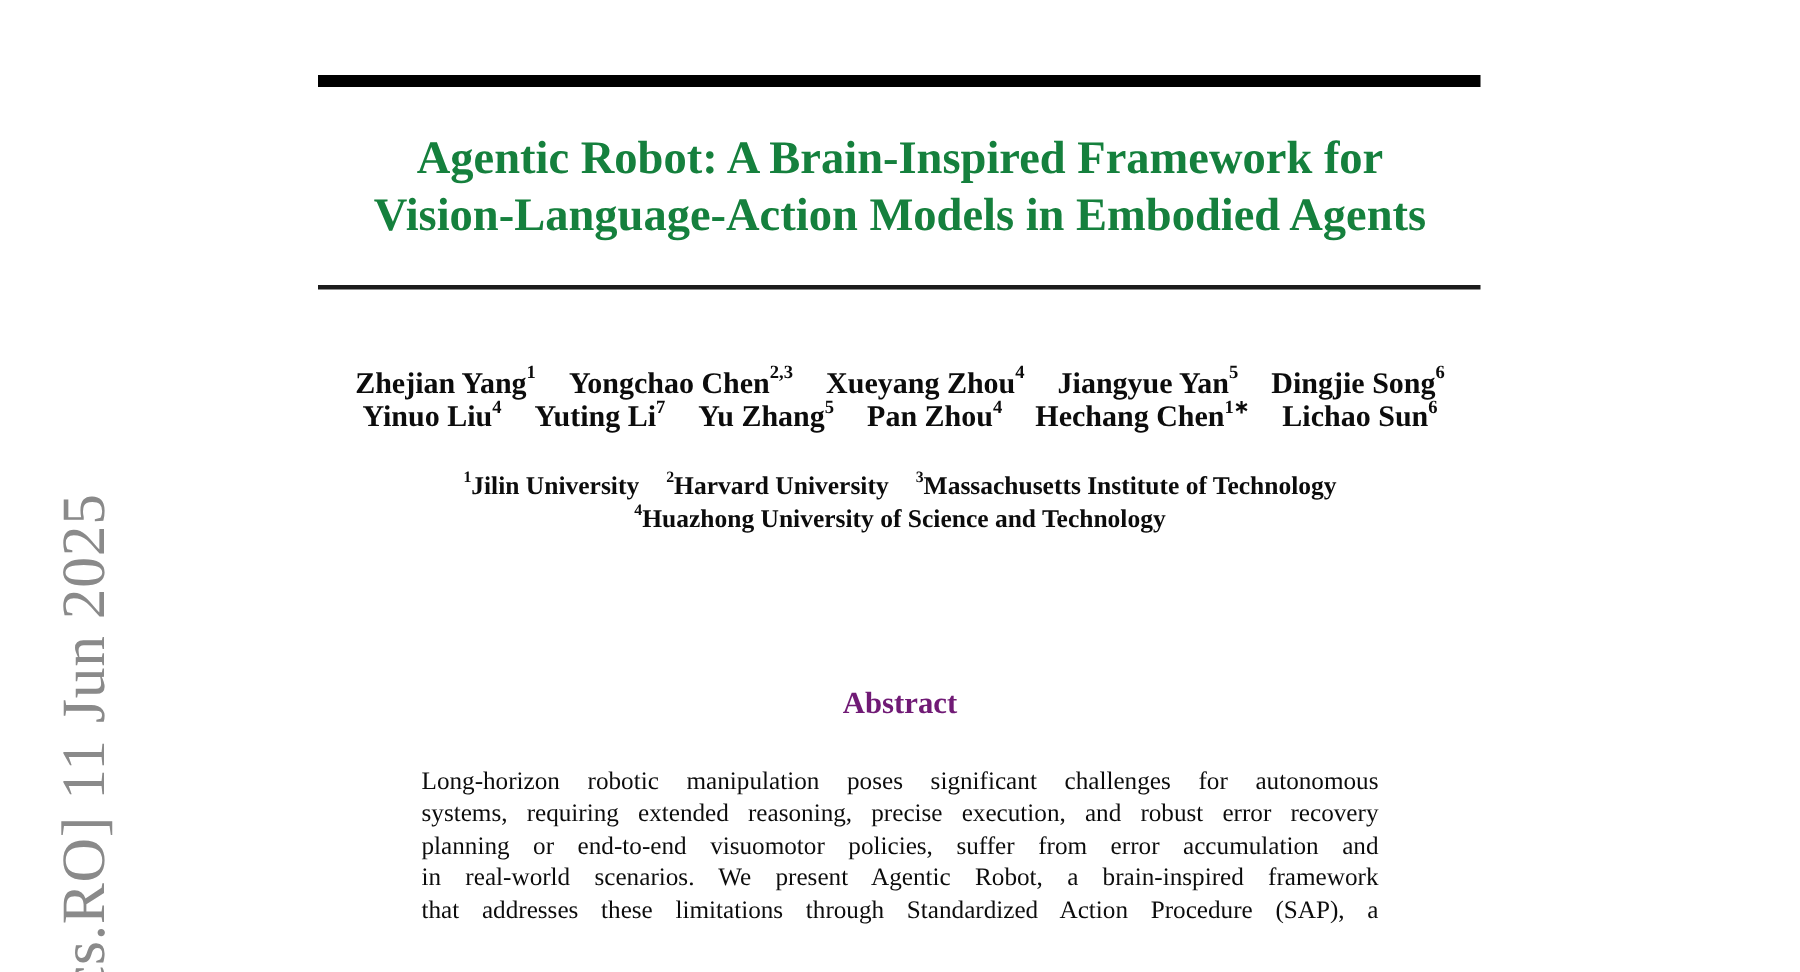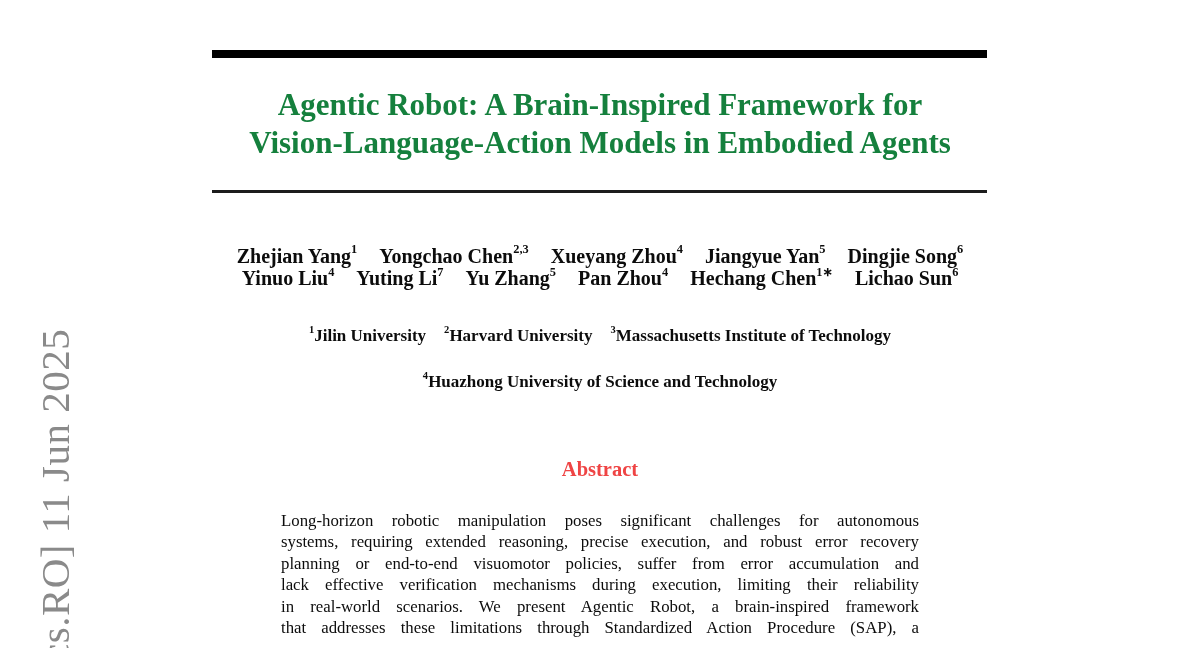--- a/index.html
+++ b/index.html
@@ -93,34 +93,34 @@
     left: 0;
     right: 0;
     top: 313px;
     text-align: center;
     font-weight: bold;
     font-size: 17px;
     line-height: 22.4px;
   }
   .affil {
     display: inline-block;
-    margin: 12px 9px;
+    margin: 0 9px;
     white-space: nowrap;
   }
 
   
   .abstract-heading {
     position: absolute;
     left: 0;
     right: 0;
     top: 458px;
     text-align: center;
     font-weight: bold;
     font-size: 20.5px;
-    color: #ef4444;
+    color: #701a75;
   }
   .abstract-body {
     position: absolute;
     left: 281px;
     top: 510px;
     width: 638px;
     font-size: 16.8px;
     line-height: 21.4px;
   }
   .abs-line {
@@ -156,18 +156,17 @@
     <div><span class="affil"><sup>1</sup>Jilin University</span><span class="affil"><sup>2</sup>Harvard University</span><span class="affil"><sup>3</sup>Massachusetts Institute of Technology</span></div>
     <div><span class="affil"><sup>4</sup>Huazhong University of Science and Technology</span></div>
   </div>
 
   <div class="abstract-heading">Abstract</div>
 
   <div class="abstract-body">
       <div class="abs-line">Long-horizon robotic manipulation poses significant challenges for autonomous</div>
       <div class="abs-line">systems, requiring extended reasoning, precise execution, and robust error recovery</div>
       <div class="abs-line">planning or end-to-end visuomotor policies, suffer from error accumulation and</div>
-      <div class="abs-line">lack effective verification mechanisms during execution, limiting their reliability</div>
       <div class="abs-line">in real-world scenarios. We present Agentic Robot, a brain-inspired framework</div>
       <div class="abs-line">that addresses these limitations through Standardized Action Procedure (SAP), a</div>
     </div>
 
 </div>
 
 </body></html>

